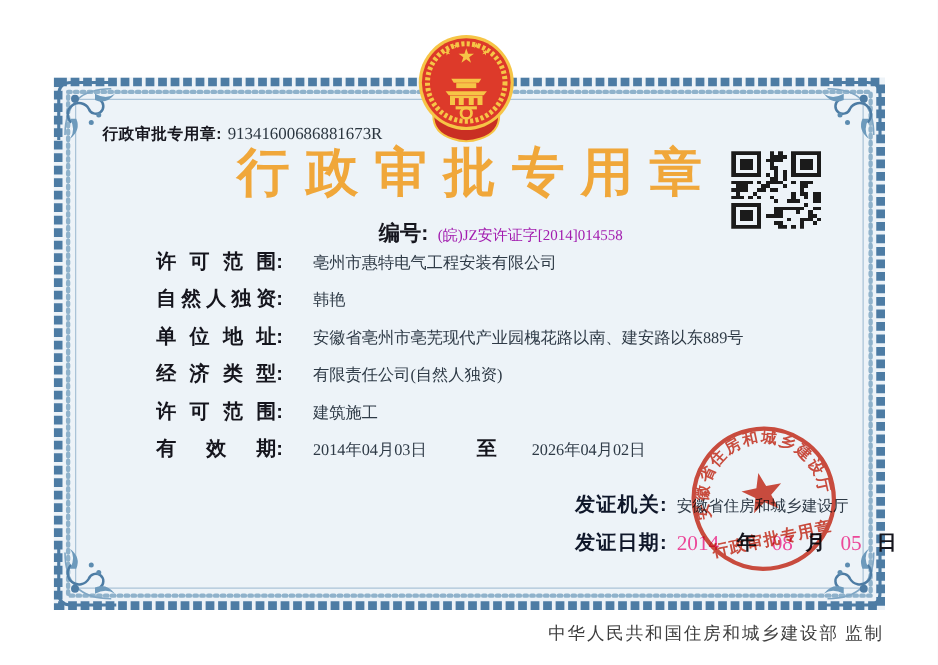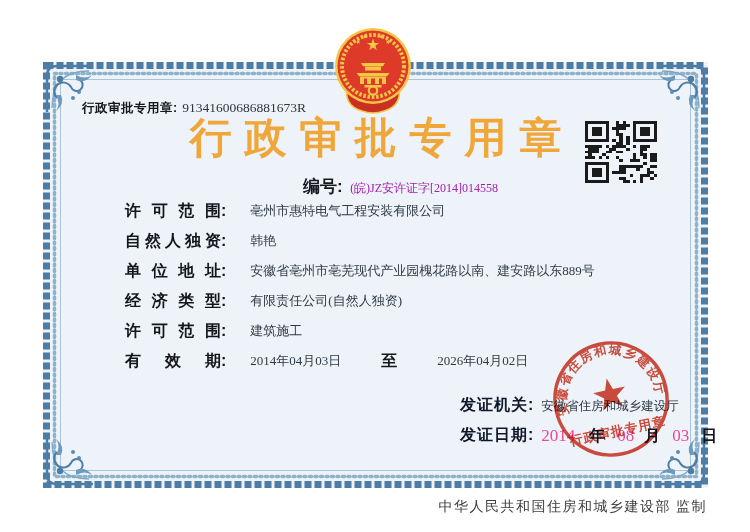--- a/index.html
+++ b/index.html
@@ -258,29 +258,29 @@
 <div class="abs field-row" style="top:261px">
   <span class="flabel">单位地址</span><span class="fcolon">:</span><span class="fvalue">安徽省亳州市亳芜现代产业园槐花路以南、建安路以东889号</span>
 </div>
 <div class="abs field-row" style="top:291px">
   <span class="flabel">经济类型</span><span class="fcolon">:</span><span class="fvalue">有限责任公司(自然人独资)</span>
 </div>
 <div class="abs field-row" style="top:321px">
   <span class="flabel">许可范围</span><span class="fcolon">:</span><span class="fvalue">建筑施工</span>
 </div>
 <div class="abs field-row" style="top:351px">
-  <span class="flabel">有效期</span><span class="fcolon">:</span><span class="fvalue">2014年04月03日</span><span class="fsep">至</span><span class="fvalue" style="margin-left:16px">2026年04月02日</span>
+  <span class="flabel">有效期</span><span class="fcolon">:</span><span class="fvalue">2014年04月03日</span><span class="fsep">至</span><span class="fvalue" style="margin-left:4px">2026年04月02日</span>
 </div>
 
 <div class="abs bottom-row" style="top:395px">
   <span class="blabel">发证机关:</span><span class="bvalue">安徽省住房和城乡建设厅</span>
 </div>
 
 <div class="abs bottom-row" style="top:425px">
-  <span class="blabel">发证日期:</span><span class="dnum ml7">2014</span><span class="dunit ml14">年</span><span class="dnum ml12">08</span><span class="dunit ml10">月</span><span class="dnum ml12">03</span><span class="dunit ml12">日</span>
+  <span class="blabel">发证日期:</span><span class="dnum ml7">2014</span><span class="dunit ml14">年</span><span class="dnum ml12">08</span><span class="dunit ml10">月</span><span class="dnum ml12">05</span><span class="dunit ml12">日</span>
 </div>
 
 <svg class="abs seal-svg" viewBox="0 0 124 124">
   <g transform="rotate(-12 62 62)">
     <circle cx="62" cy="62" r="56" fill="none" stroke="#d5402e" stroke-width="3.4"></circle>
     <polygon points="62,41 66,52.5 78.2,52.7 68.5,60.1 72,71.8 62,64.8 52,71.8 55.5,60.1 45.8,52.7 58,52.5" fill="#d5402e"></polygon>
     <path id="sealArc" d="M 19.7,77.4 A 45,45 0 1 1 104.3,77.4" fill="none"></path>
     <text class="seal-text" font-size="12.5" letter-spacing="1.5">
       <textPath href="#sealArc" startOffset="50%" text-anchor="middle">安徽省住房和城乡建设厅</textPath>
     </text>

